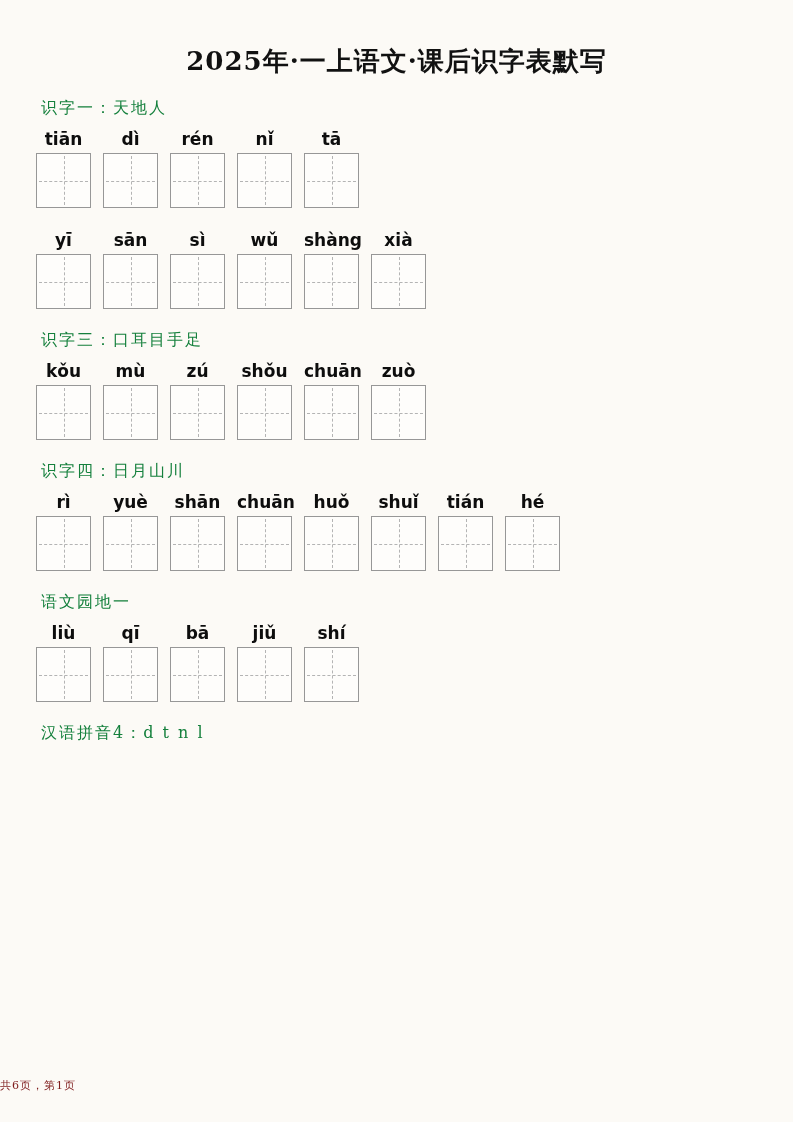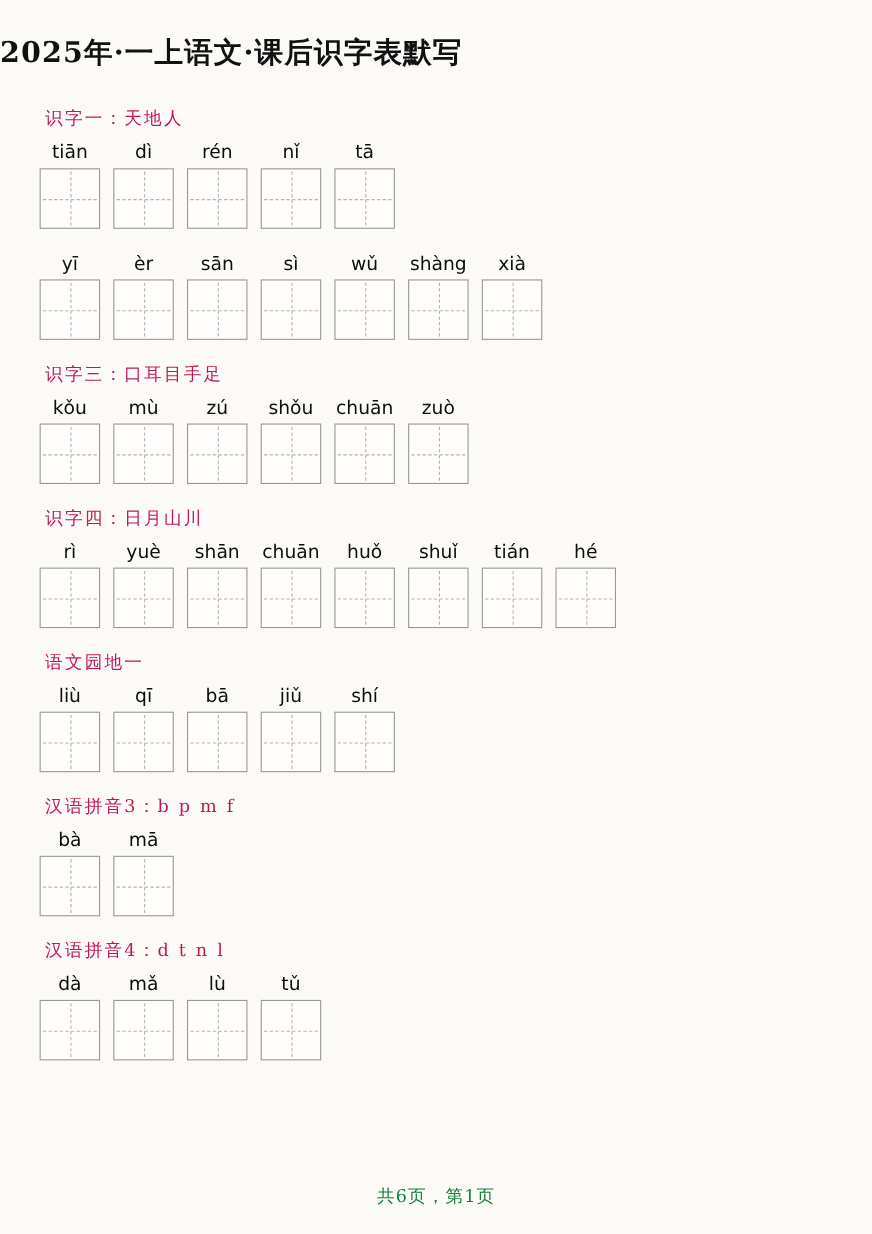--- a/index.html
+++ b/index.html
@@ -8,47 +8,47 @@
     width: 793px;
     height: 1122px;
     margin: 0 auto;
     background: #fcfaf6;
     position: relative;
     font-family: "DejaVu Serif", serif;
     color: #1c1c1c;
     overflow: hidden;
   }
   .title {
-    padding-top: 30px;
-    text-align: left;
+    padding-top: 44px;
+    text-align: center;
     font-size: 26px;
     font-weight: bold;
     letter-spacing: 1px;
     color: #111;
   }
   .sections {
     position: absolute;
     top: 99px;
     left: 36px;
     right: 20px;
   }
   .section { margin-bottom: 22px; }
   .section-label {
     font-size: 16px;
     line-height: 17px;
     letter-spacing: 2px;
     margin-left: 5px;
-    color: #be185d;
+    color: #15803d;
   }
   .cells {
     display: flex;
     gap: 12px;
     margin-top: 13px;
   }
-  .cell { width: 55px; flex: 0 0 auto; }
+  .cell { width: 55px; flex: 0 0 auto; font-weight: bold; }
   .pinyin {
     text-align: center;
     font-family: "DejaVu Sans", sans-serif;
     font-size: 17px;
     line-height: 20px;
     margin-bottom: 4px;
     color: #0d0d0d;
     white-space: nowrap;
   }
   .grid-box {
@@ -67,24 +67,23 @@
   .grid-box::after {
     content: "";
     position: absolute;
     top: 2px; bottom: 2px; left: 50%;
     border-left: 1px dashed #b4b4b4;
   }
   .footer {
     position: absolute;
     top: 1078px;
     left: 0; right: 0;
-    text-align: center;
-    font-size: 16px;
+    font-size: 11px;
     letter-spacing: 1px;
-    color: #15803d;
+    color: #7f1d1d;
   }
 </style>
 </head>
 <body>
 
 <div class="page">
   <div class="title">2025年·一上语文·课后识字表默写</div>
   <div class="sections" id="sections">
       <div class="section">
         <div class="section-label">识字一：天地人</div>
@@ -111,24 +110,20 @@
           </div>
         </div>
       </div>
       <div class="section">
         <div class="cells">
           <div class="cell">
             <div class="pinyin">yī</div>
             <div class="grid-box"></div>
           </div>
           <div class="cell">
-            <div class="pinyin">èr</div>
-            <div class="grid-box"></div>
-          </div>
-          <div class="cell">
             <div class="pinyin">sān</div>
             <div class="grid-box"></div>
           </div>
           <div class="cell">
             <div class="pinyin">sì</div>
             <div class="grid-box"></div>
           </div>
           <div class="cell">
             <div class="pinyin">wǔ</div>
             <div class="grid-box"></div>
@@ -228,48 +223,17 @@
             <div class="pinyin">jiǔ</div>
             <div class="grid-box"></div>
           </div>
           <div class="cell">
             <div class="pinyin">shí</div>
             <div class="grid-box"></div>
           </div>
         </div>
       </div>
       <div class="section">
-        <div class="section-label">汉语拼音3：b p m f</div>
-        <div class="cells">
-          <div class="cell">
-            <div class="pinyin">bà</div>
-            <div class="grid-box"></div>
-          </div>
-          <div class="cell">
-            <div class="pinyin">mā</div>
-            <div class="grid-box"></div>
-          </div>
-        </div>
-      </div>
-      <div class="section">
         <div class="section-label">汉语拼音4：d t n l</div>
-        <div class="cells">
-          <div class="cell">
-            <div class="pinyin">dà</div>
-            <div class="grid-box"></div>
-          </div>
-          <div class="cell">
-            <div class="pinyin">mǎ</div>
-            <div class="grid-box"></div>
-          </div>
-          <div class="cell">
-            <div class="pinyin">lù</div>
-            <div class="grid-box"></div>
-          </div>
-          <div class="cell">
-            <div class="pinyin">tǔ</div>
-            <div class="grid-box"></div>
-          </div>
-        </div>
       </div>
     </div>
   <div class="footer">共6页，第1页</div>
 </div>
 
 </body></html>

